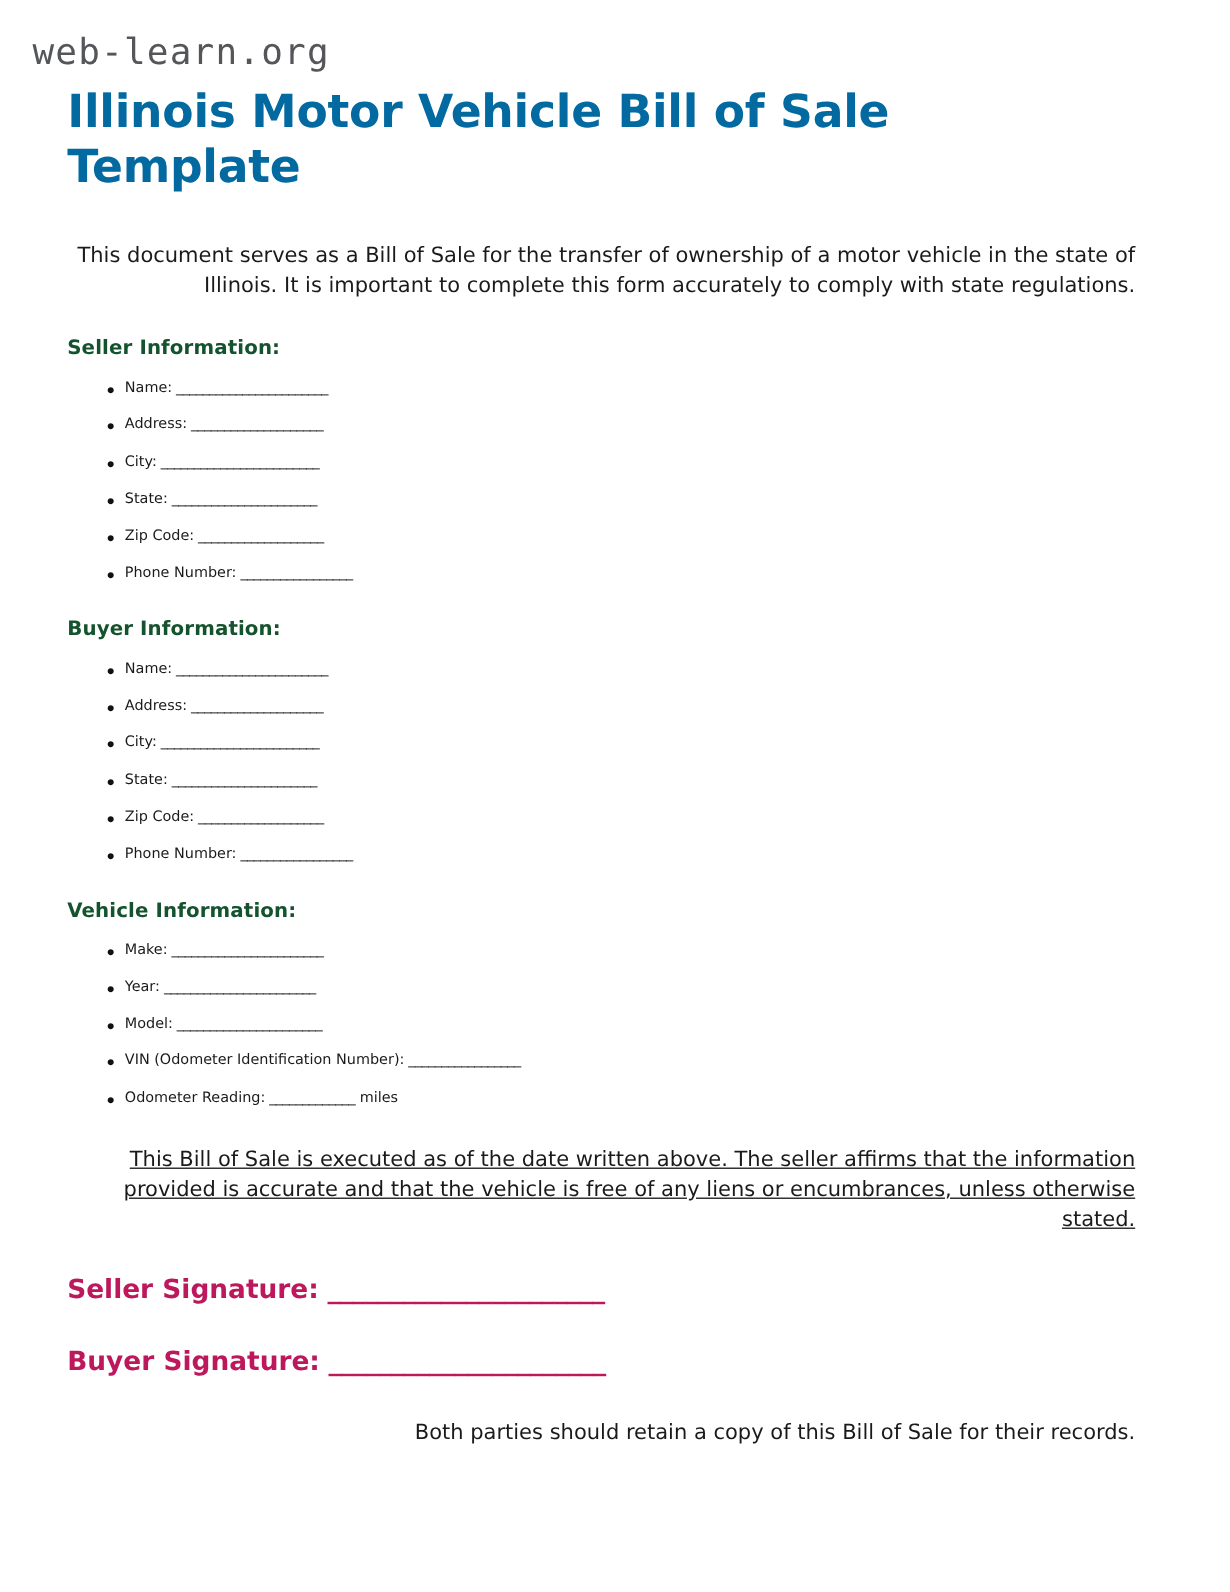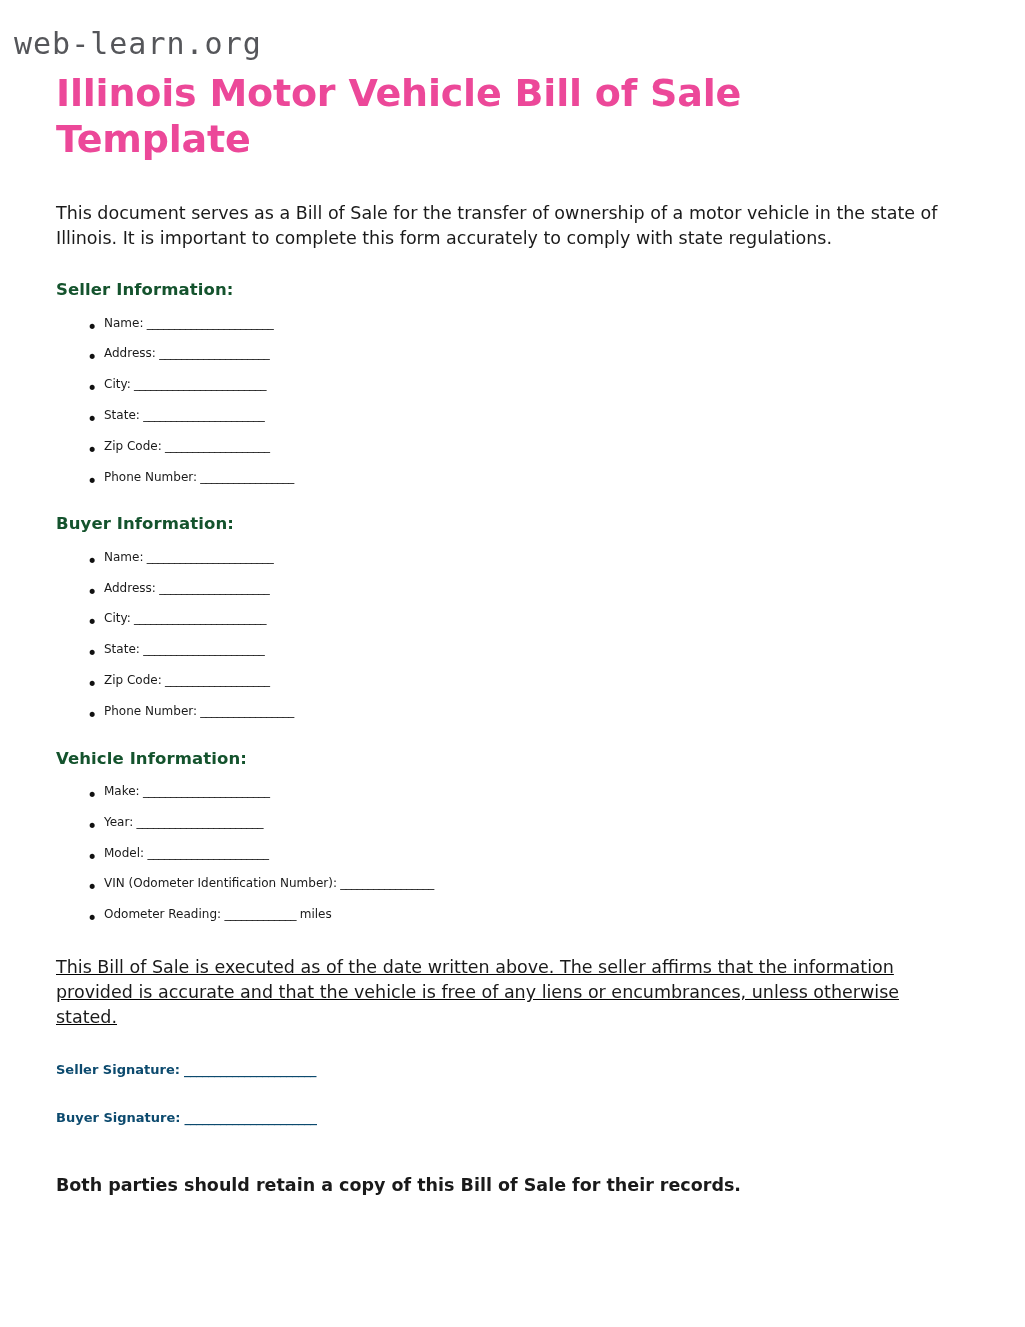--- a/index.html
+++ b/index.html
@@ -18,21 +18,21 @@
     position: relative;
     width: 1025px;
     height: 1327px;
     background: #ffffff;
     box-sizing: border-box;
     padding: 0;
     overflow: hidden;
   }
   .watermark {
     position: absolute;
-    left: 14px;
+    left: 27px;
     top: 29px;
     font-family: "DejaVu Sans Mono", "Liberation Mono", monospace;
     font-size: 30px;
     letter-spacing: 1px;
     color: #55565a;
     line-height: 1;
     white-space: nowrap;
   }
   .content {
     position: absolute;
@@ -40,29 +40,30 @@
     top: 70px;
     width: 890px;
   }
   h1.doc-title {
     margin: 0;
     font-family: "DejaVu Sans", sans-serif;
     font-weight: bold;
     font-size: 38px;
     line-height: 1.22;
     letter-spacing: -0.2px;
-    color: #ec4899;
+    color: #0369a1;
     max-width: 760px;
   }
   p.body-text {
     margin: 0;
     font-size: 17.5px;
     line-height: 1.44;
     color: #1a1a1a;
     max-width: 890px;
+    text-align: right;
   }
   .intro-block { margin-top: 38px; }
   h2.section-heading {
     margin: 0;
     font-size: 16.5px;
     font-weight: bold;
     line-height: 1.3;
     color: #14532d;
     letter-spacing: 0.1px;
   }
@@ -89,28 +90,28 @@
     font-size: 17.5px;
     line-height: 1.4;
     color: #111111;
   }
   .rule {
     letter-spacing: -0.5px;
   }
   .closing-block { margin-top: 32px; text-decoration: underline; }
   .sig-line {
     margin-top: 30px;
-    font-size: 13px;
+    font-size: 22px;
     font-weight: bold;
     line-height: 1.4;
-    color: #0c4a6e;
+    color: #be185d;
     white-space: nowrap;
   }
   .sig-line .rule { font-weight: bold; }
-  .footer-note { margin-top: 46px; font-weight: bold; }
+  .footer-note { margin-top: 30px; }
 </style>
 </head>
 <body>
 
 <div class="page">
 
   <div class="watermark">web-learn.org</div>
 
   <div class="content">
 

